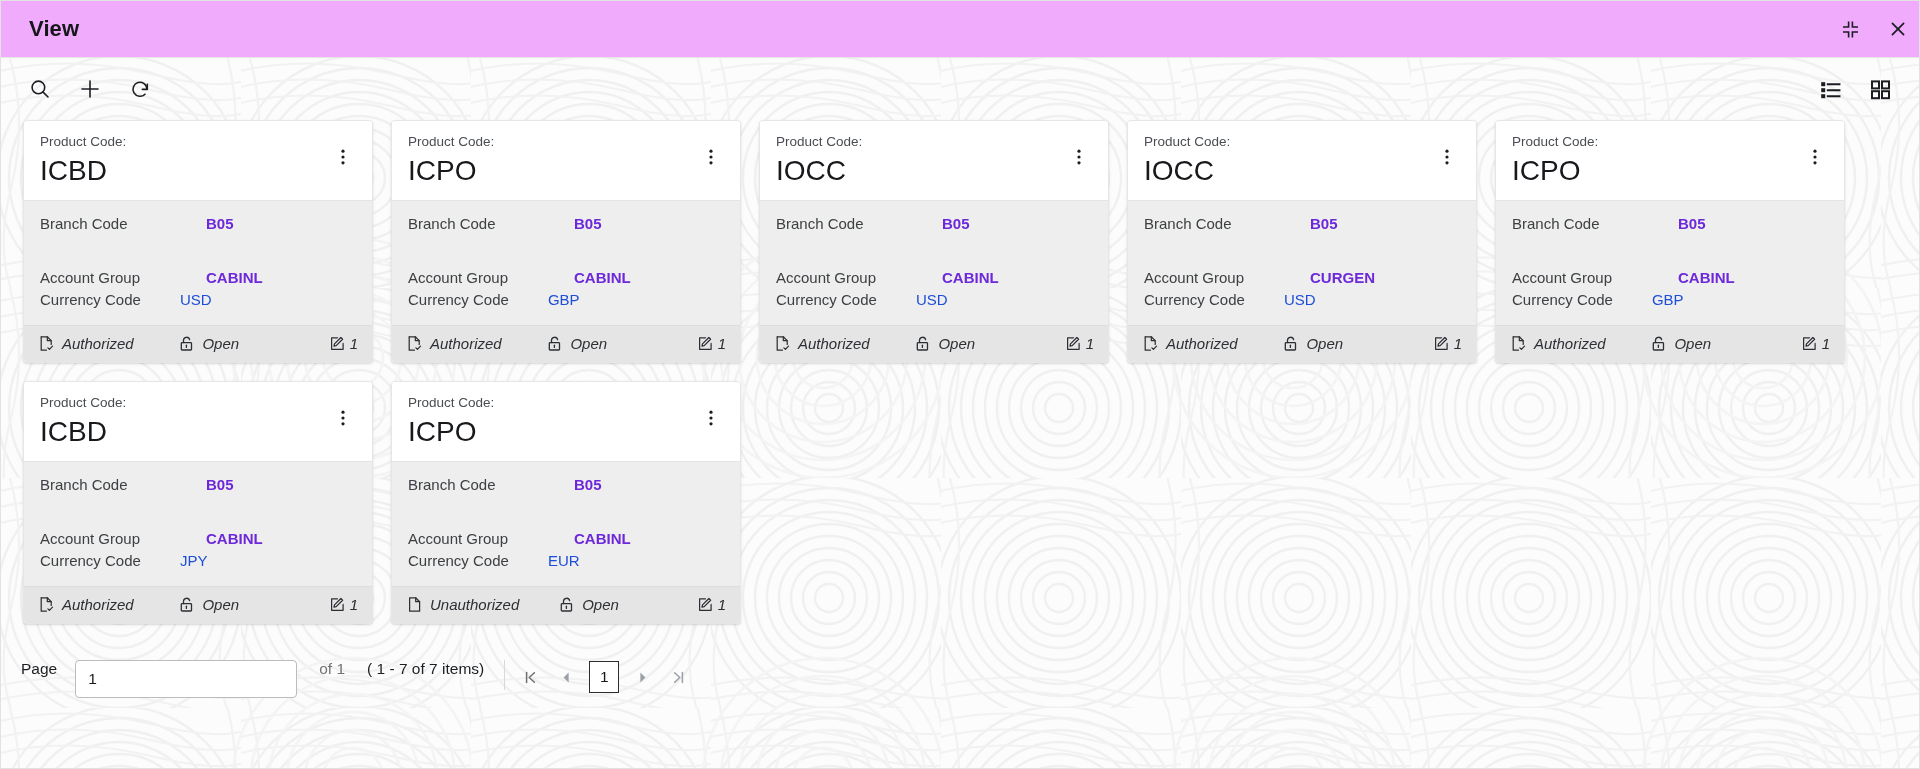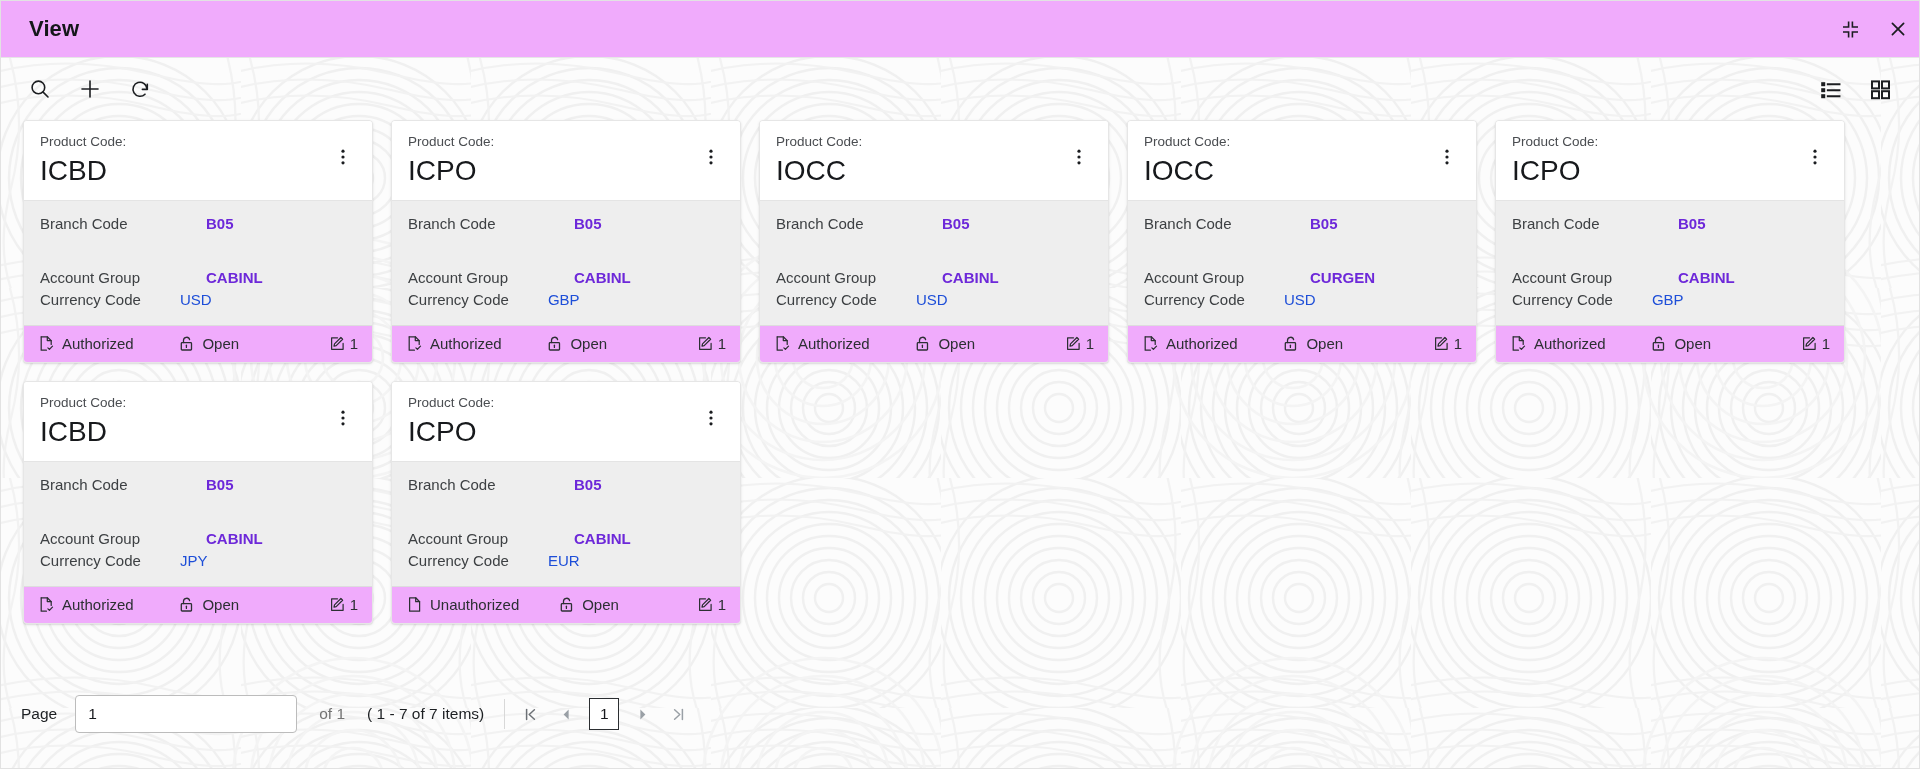--- a/index.html
+++ b/index.html
@@ -175,44 +175,45 @@
   .field-key.kw-branch  { min-width: 133px; }
   .field-key.kw-account { min-width: 133px; margin-top: 32px; }
   .field-key.kw-currency{ min-width: 0; padding-right: 6px; }
   .field-val {
     color: #6d28d9;
     font-weight: bold;
   }
   .field-val.plain { font-weight: normal; color: #1d4ed8; }
 
   .card-footer {
-    background: #f0abfc;
+    background: #e5e5e5;
     border-top: 1px solid #dddddd;
     padding: 9px 14px 10px 14px;
     display: flex;
     align-items: center;
+    font-style: italic;
   }
   .foot-item {
     display: flex;
     align-items: center;
     gap: 7px;
     font-size: 15px;
     color: #2c2f33;
     white-space: nowrap;
   }
   .foot-item.status { flex: 0 0 auto; }
   .foot-item.lockst { margin-left: auto; margin-right: auto; }
   .foot-item.count  { margin-left: auto; gap: 4px; }
   .foot-ico { display: flex; align-items: center; }
 
   
   .pagination {
     flex: 0 0 auto;
     display: flex;
-    align-items: center;
+    align-items: flex-start;
     padding: 0 22px 0 18px;
     height: 108px;
     gap: 0;
   }
   .page-label {
     font-size: 15.5px;
     color: #1d2023;
     margin-right: 18px;
     margin-left: 2px;
   }

